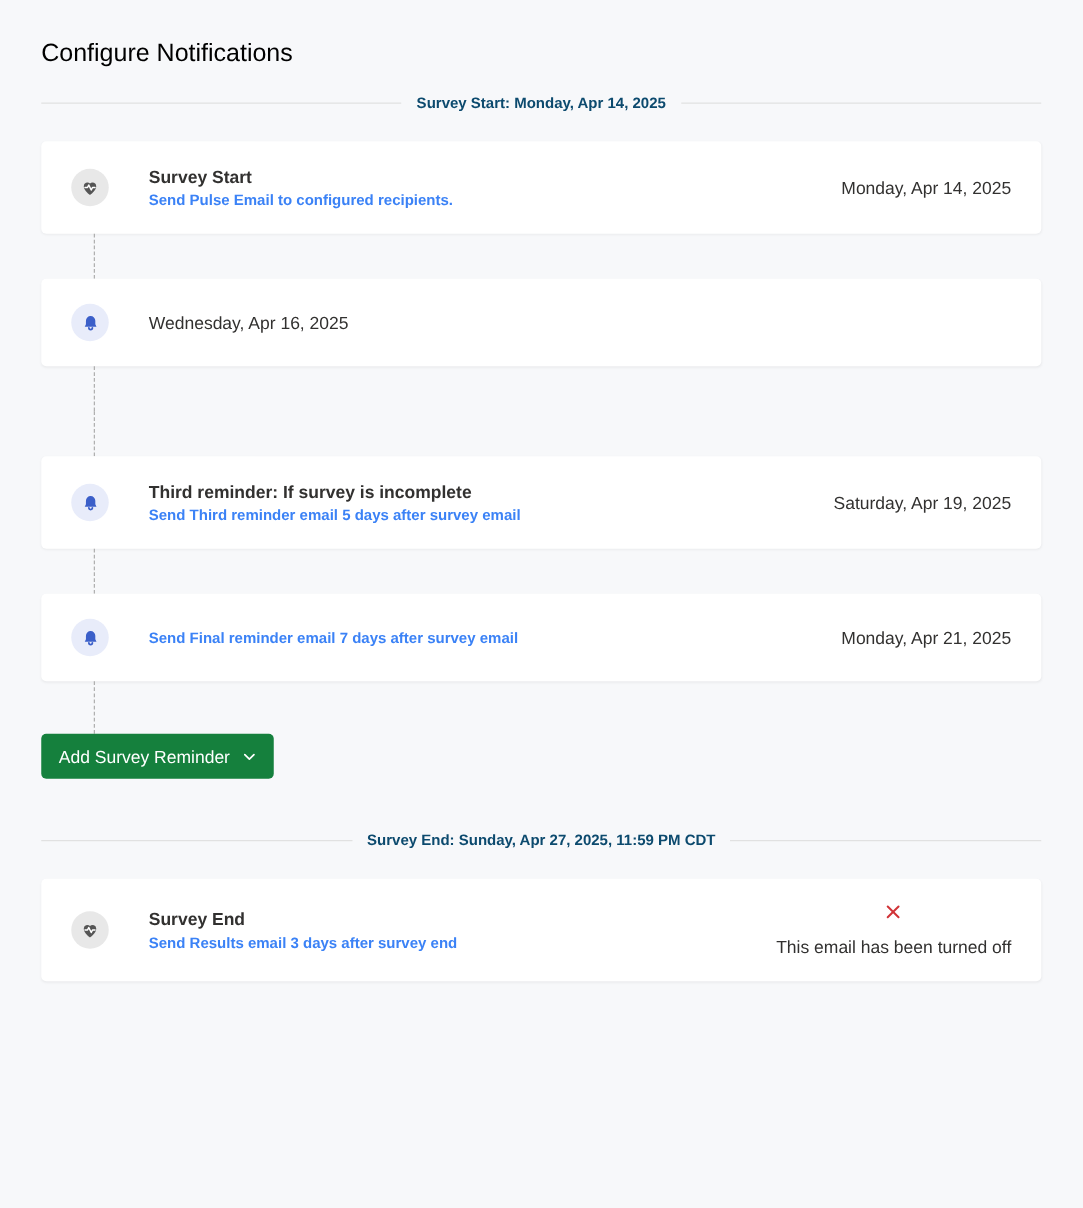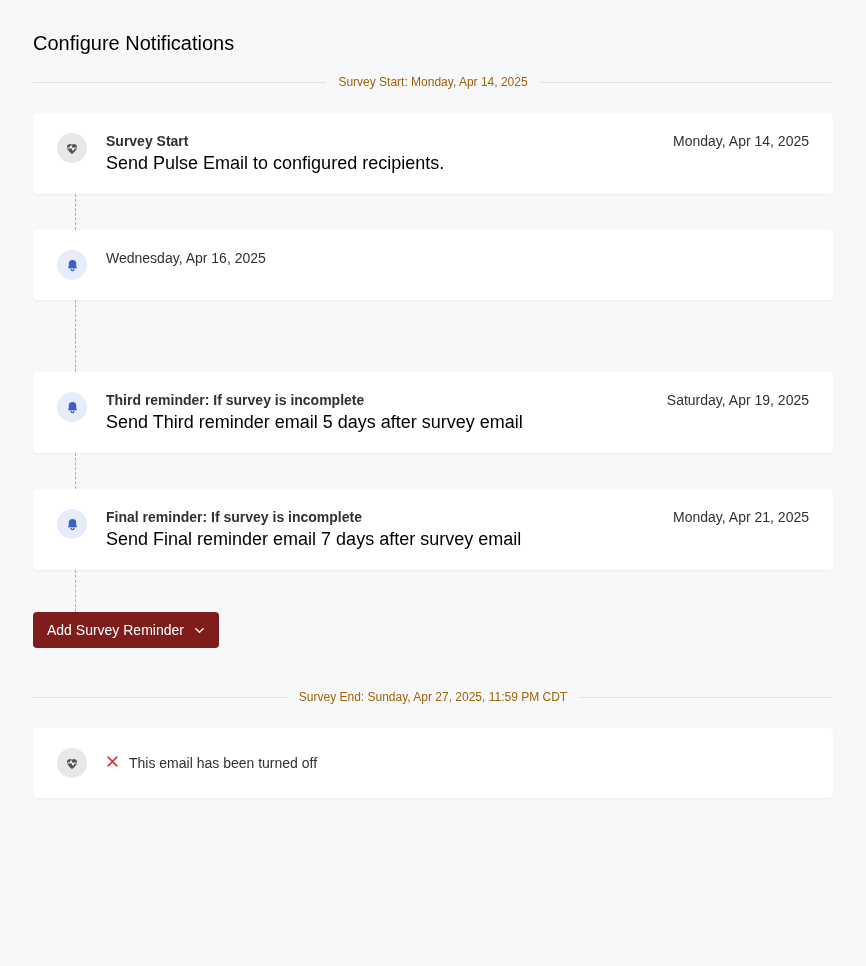--- a/index.html
+++ b/index.html
@@ -25,32 +25,33 @@
     .section-divider::before,
     .section-divider::after {
       content: '';
       flex: 1;
       height: 1px;
       background: #e1e1e1;
     }
     .section-divider-text {
       padding: 0 12px;
       font-size: 12px;
-      font-weight: 400;
-      color: #a16207;
+      font-weight: 700;
+      color: #0c4a6e;
     }
     .timeline {
       position: relative;
     }
     .card {
       background: #ffffff;
       border-radius: 4px;
       padding: 20px 24px;
       display: flex;
-      gap: 19px;
+      align-items: center;
+      gap: 32px;
       box-shadow: 0 1px 2px rgba(0,0,0,0.05);
     }
     .connector {
       height: 36px;
       width: 0;
       border-left: 1px dashed #b0b0b0;
       margin-left: 42px;
     }
     .icon-wrap {
       width: 30px;
@@ -72,39 +73,40 @@
       display: flex;
       flex-direction: column;
       gap: 4px;
     }
     .card-title {
       font-size: 14px;
       font-weight: 600;
       color: #323130;
     }
     .card-desc {
-      font-size: 18px;
-      font-weight: 400;
-      color: #000000;
+      font-size: 12px;
+      font-weight: 700;
+      color: #3b82f6;
     }
     .card-right {
       font-size: 14px;
       color: #323130;
       text-align: right;
     }
     .off-row {
       display: flex;
       align-items: center;
       gap: 10px;
+      flex-direction: column;
     }
     .add-btn-wrap {
       margin-top: 0px;
     }
     .add-btn {
-      background: #7f1d1d;
+      background: #15803d;
       border: none;
       color: #ffffff;
       font-size: 14px;
       padding: 10px 14px;
       border-radius: 4px;
       cursor: pointer;
       display: inline-flex;
       align-items: center;
       gap: 10px;
       font-family: inherit;
@@ -171,21 +173,20 @@
   <div class="connector"></div>
 
   <div class="card">
     <div class="icon-wrap bell">
       <svg width="15" height="15" viewBox="0 0 16 16" fill="none">
           <path d="M8 2a4 4 0 0 0-4 4v3l-1 2h10l-1-2V6a4 4 0 0 0-4-4Z" fill="#3b5fc9"></path>
           <path d="M6.5 12a1.5 1.5 0 0 0 3 0" stroke="#3b5fc9" stroke-width="1.5" stroke-linecap="round"></path>
         </svg>
     </div>
     <div class="card-body">
-      <div class="card-title">Final reminder: If survey is incomplete</div>
       <div class="card-desc">Send Final reminder email 7 days after survey email</div>
     </div>
     <div class="card-right">Monday, Apr 21, 2025</div>
   </div>
   <div class="connector" style="height:42px"></div>
 
   <div class="add-btn-wrap">
     <button class="add-btn">
       <span>Add Survey Reminder</span>
       <span class="chevron">
@@ -202,20 +203,24 @@
     <span class="section-divider-text">Survey End: Sunday, Apr 27, 2025, 11:59 PM CDT</span>
   </div>
 
   <div class="card">
     <div class="icon-wrap heart">
       <svg width="16" height="16" viewBox="0 0 16 16" fill="none">
           <path d="M8 14s-5-3.33-5-7a3 3 0 0 1 5-2.24A3 3 0 0 1 13 7c0 3.67-5 7-5 7Z" fill="#555"></path>
           <path d="M4 8h2l1-2 2 4 1-2h2" stroke="#fff" stroke-width="1.2" fill="none" stroke-linecap="round" stroke-linejoin="round"></path>
         </svg>
     </div>
+    <div class="card-body">
+      <div class="card-title">Survey End</div>
+      <div class="card-desc">Send Results email 3 days after survey end</div>
+    </div>
     <div class="card-right off-row">
       <span>
         <svg width="13" height="13" viewBox="0 0 12 12" fill="none">
             <path d="M2 2l8 8M10 2l-8 8" stroke="#d13438" stroke-width="1.5" stroke-linecap="round"></path>
           </svg>
       </span>
       <span>This email has been turned off</span>
     </div>
   </div>
 </div>

